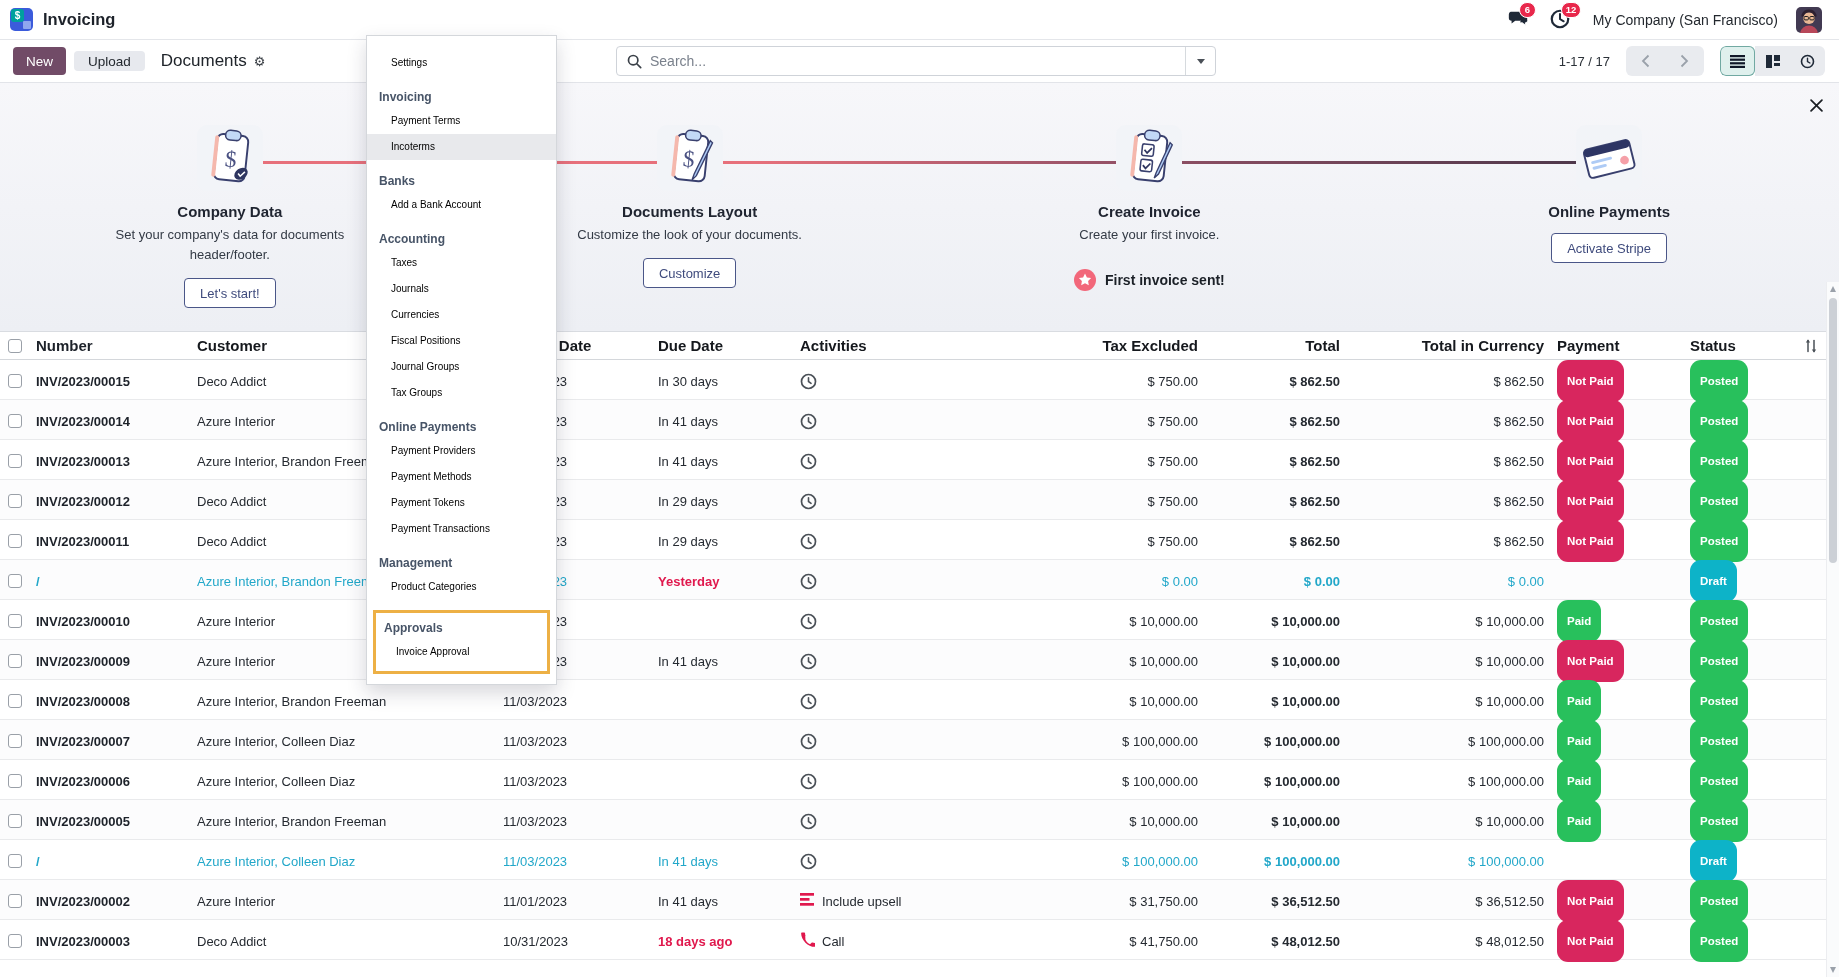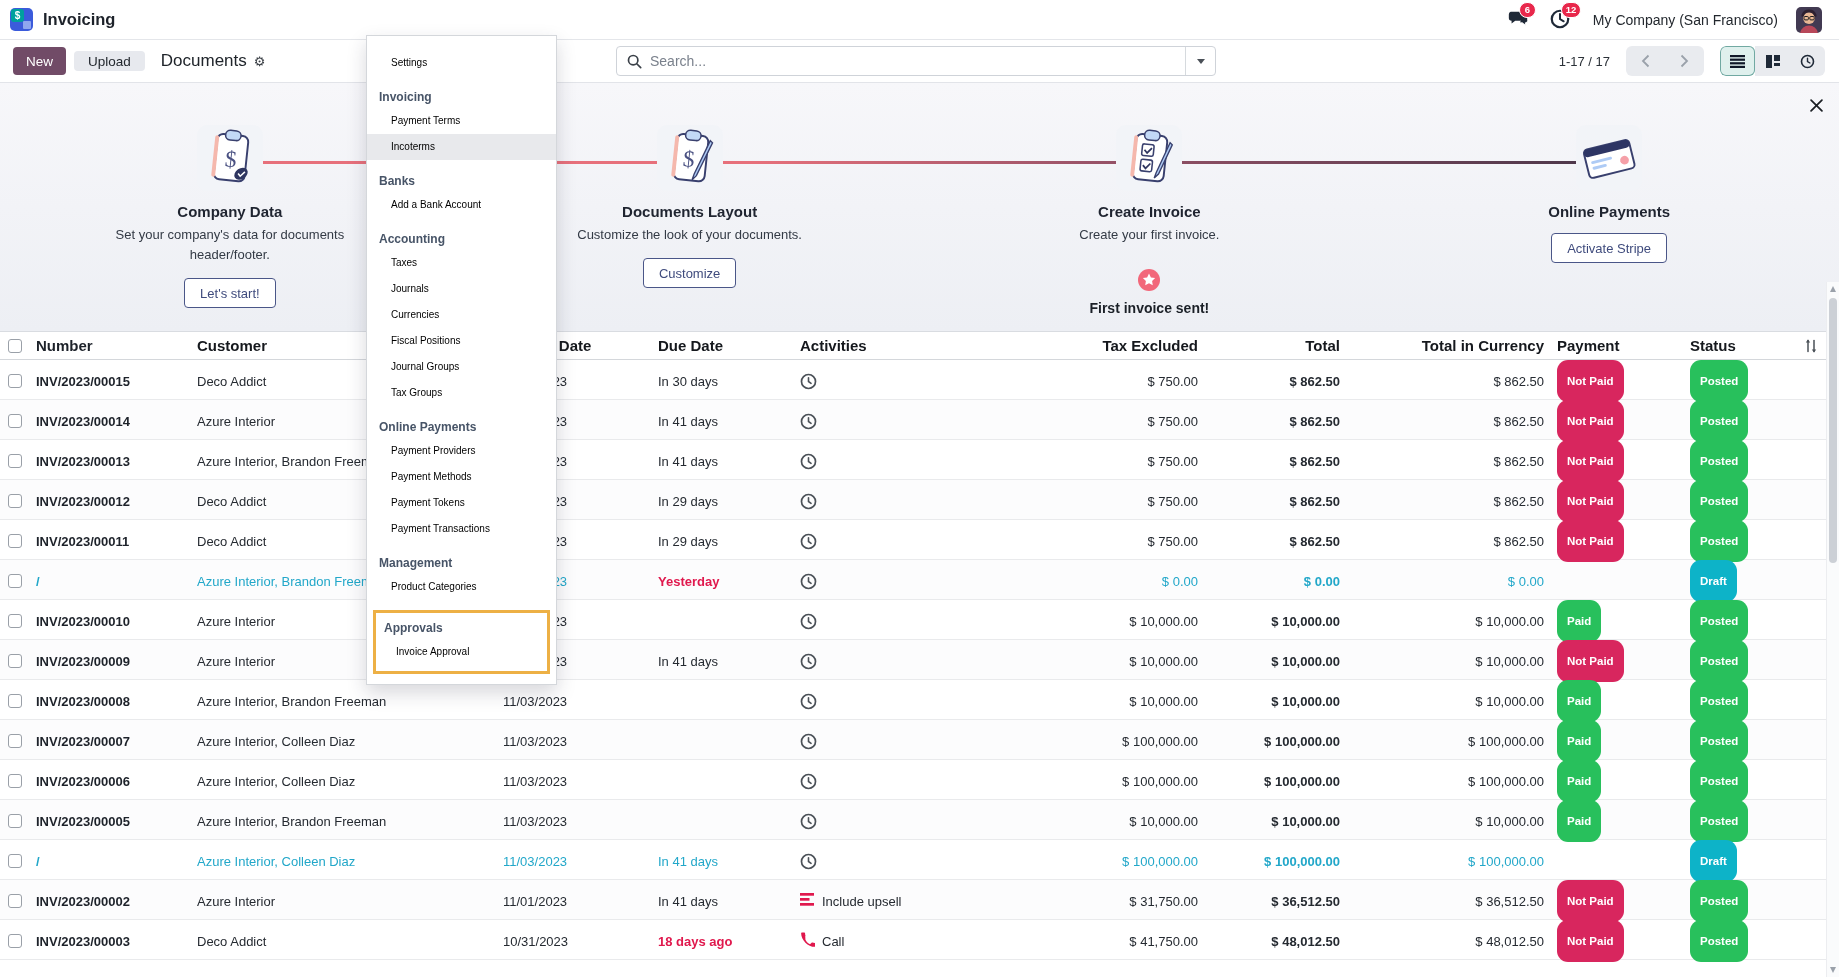--- a/index.html
+++ b/index.html
@@ -63,21 +63,21 @@
     background:linear-gradient(90deg,#e7707b 0%,#e7707b 38%,#9a5368 62%,#4a3649 100%); }
   .steps { position:relative; z-index:1; display:grid; grid-template-columns:repeat(4,1fr); height:100%; }
   .step { display:flex; flex-direction:column; align-items:center; }
   .step-icon { margin-top:42px; width:66px; height:66px; display:flex; align-items:center;
     justify-content:center; background:#f2f4f8; border-radius:10px; }
   .step-title { margin-top:12px; font-size:15px; font-weight:bold; color:#1f2430; }
   .step-desc { margin-top:5px; font-size:13px; color:#333a45; text-align:center; width:260px; line-height:20px; }
   .step-btn { margin-top:13px; background:#fff; border:1px solid #4a5688; color:#3f4b7d;
     border-radius:4px; height:30px; padding:0 15px; font-size:13px; font-family:inherit; cursor:pointer; }
   .step-done { margin-top:24px; display:flex; align-items:center; gap:9px; font-size:14px;
-    font-weight:600; color:#1b2027;flex-direction:column; }
+    font-weight:600; color:#1b2027; }
   .banner-close { position:absolute; right:13px; top:12px; width:20px; height:20px; cursor:pointer;
     display:flex; align-items:center; justify-content:center; z-index:5; }
 
   
   .tgrid { display:grid; grid-template-columns:30px 160px 305px 105px 150px 260px 195px 140px 205px 135px 110px 32px; align-items:center; }
   .thead { height:28px; background:#fff; border-bottom:1px solid #d4d7db; font-weight:600;
     font-size:15px; color:#15181d; position:relative; z-index:10; }
   .trow { height:40px; background:#fff; border-bottom:1px solid #e9eaec; font-size:13px; cursor:pointer; }
   .trow.alt { background:#fcfcfd; }
   .trow.draft { color:#22a7c9; }

